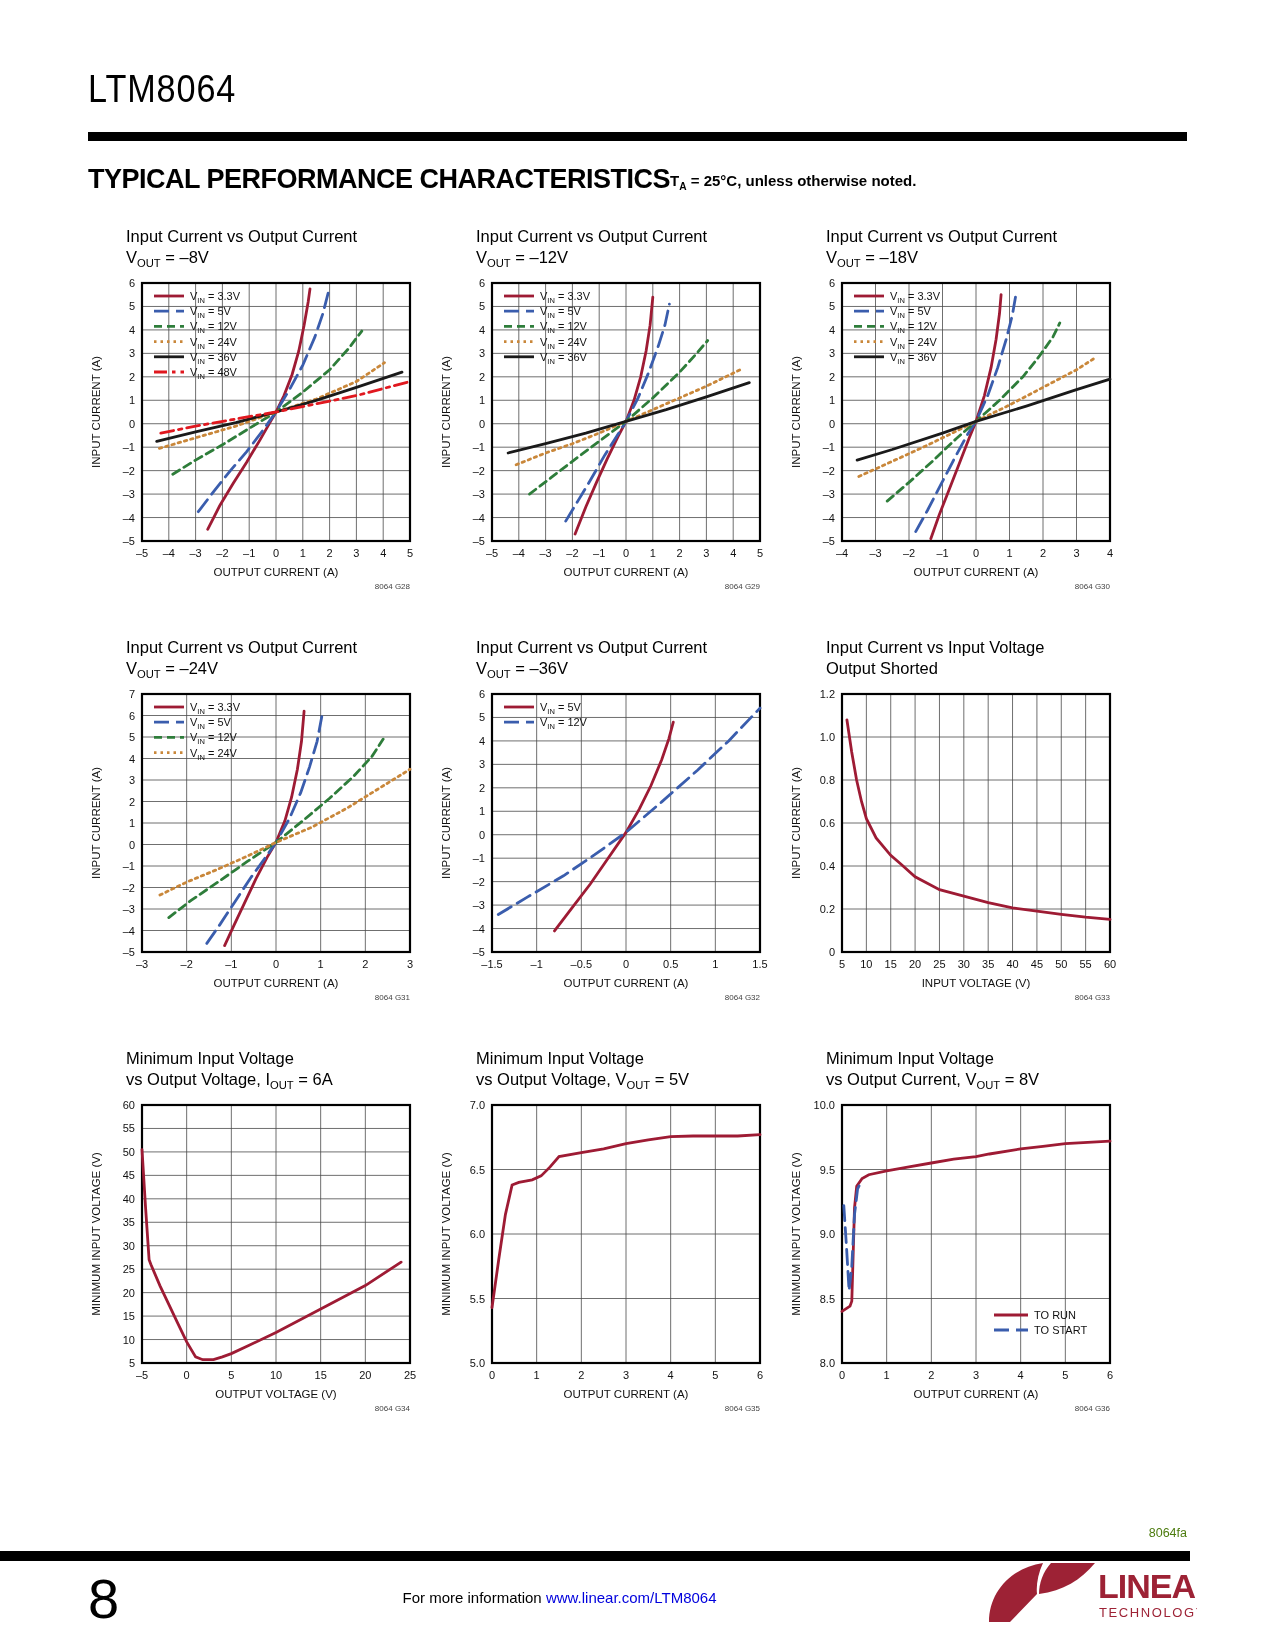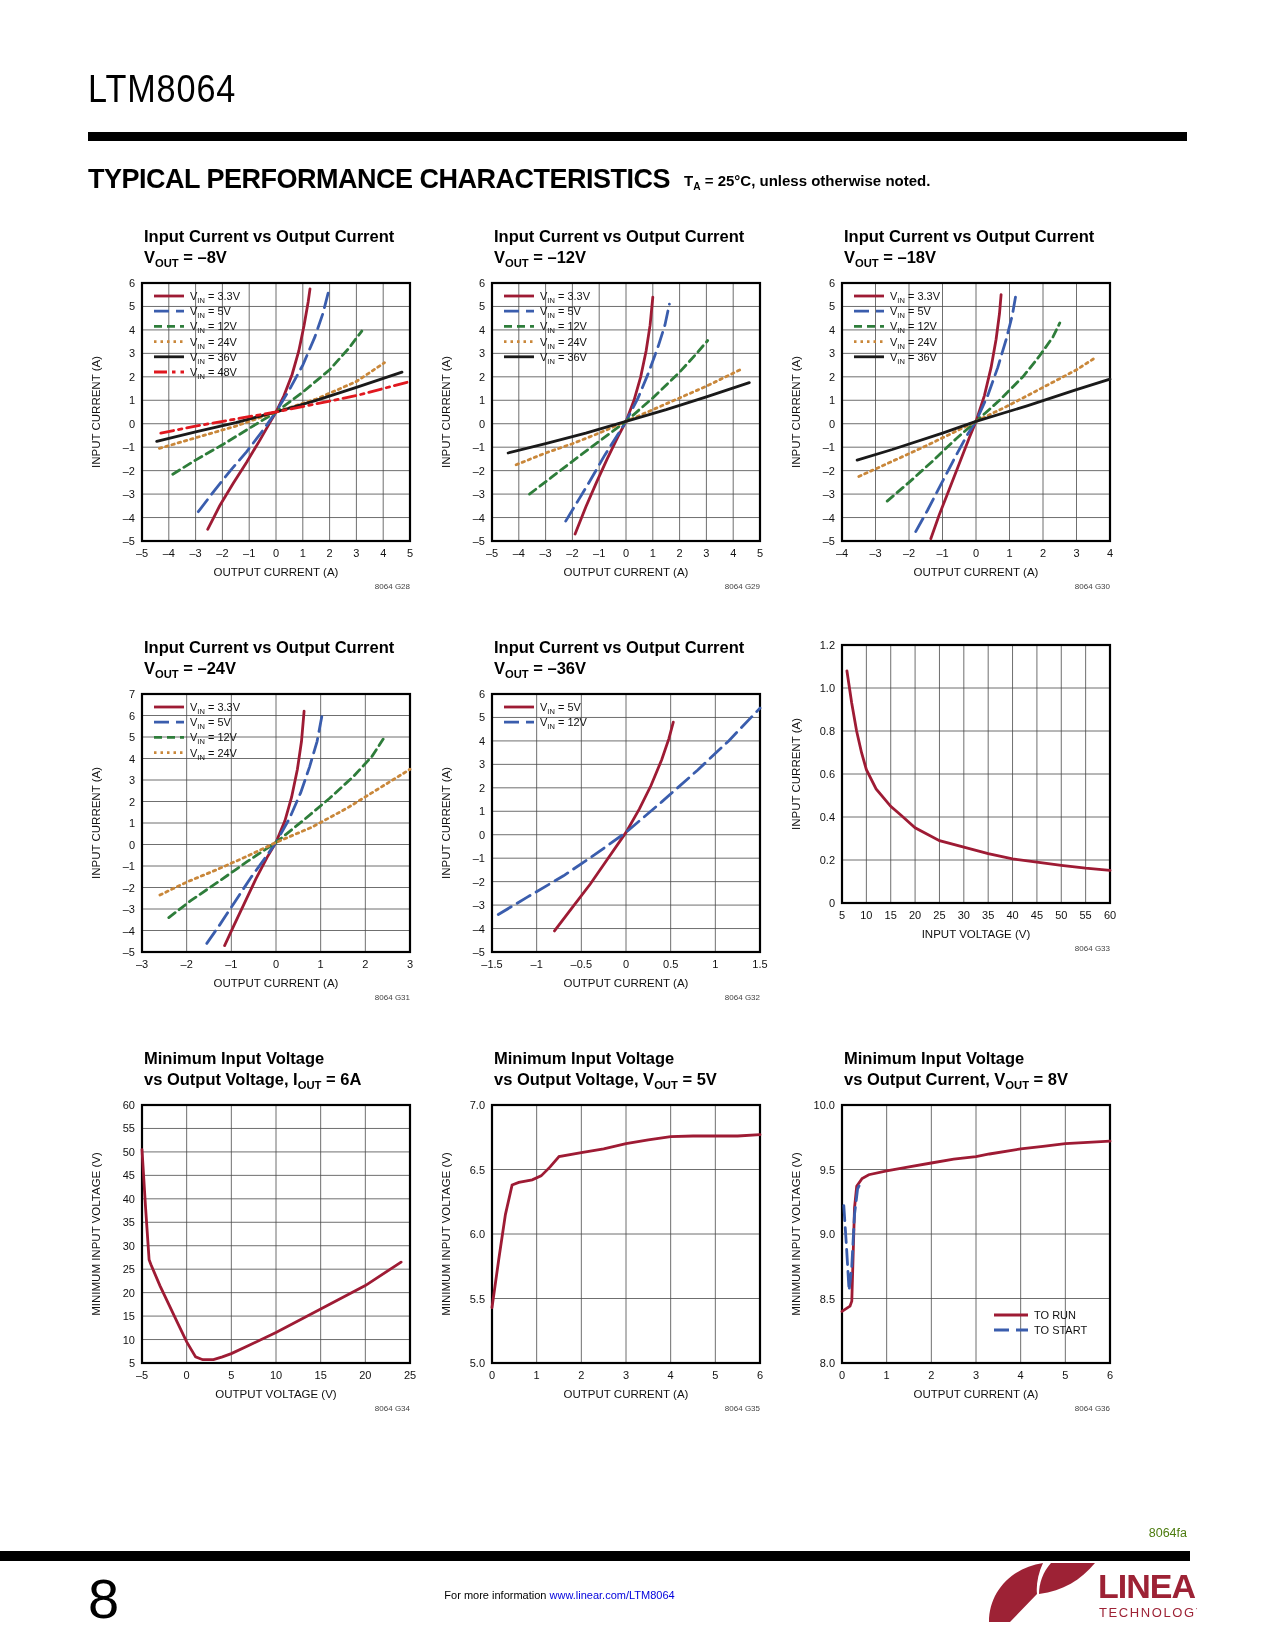--- a/index.html
+++ b/index.html
@@ -5,33 +5,33 @@
   *{box-sizing:border-box;margin:0;padding:0}
   html,body{width:1275px;height:1650px;background:#fff;overflow:hidden;
     font-family:"Liberation Sans",sans-serif;color:#000;position:relative}
   .abs{position:absolute}
   .part-number{left:88px;top:68px;font-size:38px;font-weight:400;
     transform:scaleX(.9);transform-origin:left;letter-spacing:1px}
   .header-rule{left:88px;top:132px;width:1099px;height:9px;background:#000}
   .section-row{left:88px;top:164px;width:1100px;white-space:nowrap}
   .section-title{display:inline-block;font-size:27px;font-weight:700;letter-spacing:-.5px;
     transform:scaleY(1.05);transform-origin:left bottom}
-  .section-note{display:inline-block;font-size:15px;font-weight:700;margin-left:14px;vertical-align:2px}
+  .section-note{display:inline-block;font-size:15px;font-weight:700;vertical-align:2px}
   sub{font-size:68%;}
   .charts-grid{left:88px;top:226px;width:1100px;display:grid;
     grid-template-columns:350px 350px 350px;grid-row-gap:40px}
   .chart-cell{width:350px}
-  .chart-title{margin-left:56px;font-size:16.5px;font-weight:700;line-height:1.28;
+  .chart-title{margin-left:38px;font-size:16.5px;font-weight:400;line-height:1.28;
     height:46px;margin-bottom:3px}
   svg.plot{display:block}
   svg text{font-family:"Liberation Sans",sans-serif}
   .doc-code{right:88px;top:1526px;font-size:12.5px;color:#4d7c0f}
   .footer-bar{left:0;top:1551px;width:1190px;height:10px;background:#000}
   .page-number{left:88px;top:1566px;font-size:56px;font-weight:400}
-  .footer-info{left:0;top:1589px;width:1119px;text-align:center;font-size:11px}
+  .footer-info{left:0;top:1589px;width:1119px;text-align:center;font-size:15px}
   .footer-info a{color:#0000dd;text-decoration:none;cursor:pointer}
   .logo{right:78px;top:1556px}
 </style>
 </head>
 <body>
 
 <h1 class="abs part-number">LTM8064</h1>
 <div class="abs header-rule"></div>
 
 <div class="abs section-row">
@@ -371,20 +371,24 @@
         <line x1="66" y1="21" x2="96" y2="21" stroke="#9e1b34" stroke-width="2.8"></line>
         <text x="102" y="25" font-size="11" text-anchor="start" fill="#111"><tspan>V</tspan><tspan dy="3" font-size="7.5">IN</tspan><tspan dy="-3"> = 5V</tspan></text>
         <line x1="66" y1="36.2" x2="96" y2="36.2" stroke="#3a5dad" stroke-width="2.8" stroke-dasharray="15,7"></line>
         <text x="102" y="40.2" font-size="11" text-anchor="start" fill="#111"><tspan>V</tspan><tspan dy="3" font-size="7.5">IN</tspan><tspan dy="-3"> = 12V</tspan></text>
         <text x="188" y="301" font-size="11.5" text-anchor="middle" fill="#111">OUTPUT CURRENT (A)</text>
         <text x="12" y="137" font-size="11.5" text-anchor="middle" fill="#111" transform="rotate(-90 12 137)">INPUT CURRENT (A)</text>
         <text x="322" y="314" font-size="8" text-anchor="end" fill="#444">8064 G32</text>
       </svg>
     </div>
     <div class="chart-cell">
+      <div class="chart-title">
+        <div>Input Current vs Input Voltage</div>
+        <div>Output Shorted</div>
+      </div>
       <svg class="plot" width="340" height="322" viewBox="0 0 340 322">
         <line x1="54" y1="8" x2="54" y2="266" stroke="#4a4a4a" stroke-width="0.8"></line>
         <text x="54" y="282" font-size="11" text-anchor="middle" fill="#111">5</text>
         <line x1="78.36363636363636" y1="8" x2="78.36363636363636" y2="266" stroke="#4a4a4a" stroke-width="0.8"></line>
         <text x="78.36363636363636" y="282" font-size="11" text-anchor="middle" fill="#111">10</text>
         <line x1="102.72727272727272" y1="8" x2="102.72727272727272" y2="266" stroke="#4a4a4a" stroke-width="0.8"></line>
         <text x="102.72727272727272" y="282" font-size="11" text-anchor="middle" fill="#111">15</text>
         <line x1="127.0909090909091" y1="8" x2="127.0909090909091" y2="266" stroke="#4a4a4a" stroke-width="0.8"></line>
         <text x="127.0909090909091" y="282" font-size="11" text-anchor="middle" fill="#111">20</text>
         <line x1="151.45454545454544" y1="8" x2="151.45454545454544" y2="266" stroke="#4a4a4a" stroke-width="0.8"></line>

